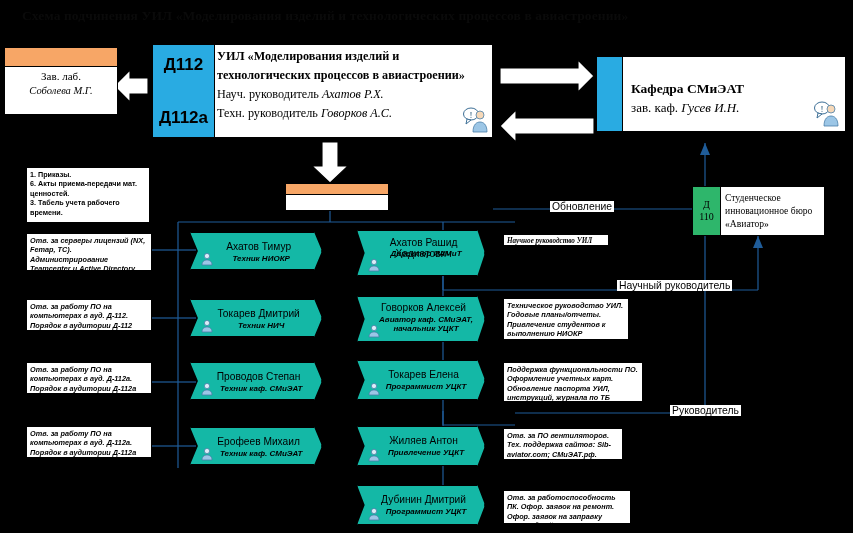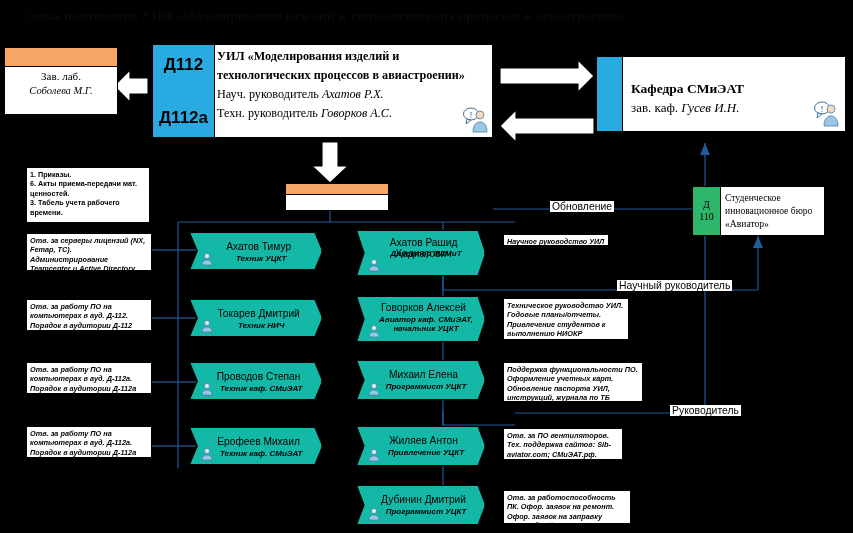--- a/index.html
+++ b/index.html
@@ -376,21 +376,21 @@
   <div class="conlabel" style="left:617px; top:280px;">Научный руководитель</div>
   <div class="conlabel" style="left:670px; top:405px;">Руководитель</div>
 
   <div class="notebox" style="left:26px; top:233px; width:126px; height:38px;">Отв. за серверы лицензий (NX, Femap, TC). Администрирование Teamcenter и Active Directory (ветка ИАМиТ)</div>
   <div class="notebox" style="left:26px; top:299px; width:126px; height:32px;">Отв. за работу ПО на компьютерах в ауд. Д-112. Порядок в аудитории Д-112</div>
   <div class="notebox" style="left:26px; top:362px; width:126px; height:32px;">Отв. за работу ПО на компьютерах в ауд. Д-112а. Порядок в аудитории Д-112а</div>
   <div class="notebox" style="left:26px; top:426px; width:126px; height:32px;">Отв. за работу ПО на компьютерах в ауд. Д-112а. Порядок в аудитории Д-112а</div>
 
   <div class="person" style="left:190px; top:232px; width:132px; height:38px;">
     <div class="pname" style="top:8px;">Ахатов Тимур</div>
-    <div class="prole" style="top:21px;">Техник УЦКТ</div>
+    <div class="prole" style="top:21px;">Техник НИОКР</div>
     <span class="avatar">
       <svg width="14" height="14" viewBox="0 0 14 14">
           <circle cx="7" cy="4" r="2.6" fill="#dcecf7" stroke="#4a7fa8" stroke-width="0.8"></circle>
           <path d="M2 13 C2 9 5 8 7 8 C9 8 12 9 12 13 Z" fill="#9cc6e6" stroke="#4a7fa8" stroke-width="0.8"></path>
         </svg>
     </span>
   </div>
   <div class="person" style="left:190px; top:299px; width:132px; height:38px;">
     <div class="pname" style="top:8px;">Токарев Дмитрий</div>
     <div class="prole" style="top:21px;">Техник НИЧ</div>
@@ -436,21 +436,21 @@
     <div class="pname" style="top:5px;">Говорков Алексей</div>
     <div class="prole" style="top:18px;">Авиатор каф. СМиЭАТ, начальник УЦКТ</div>
     <span class="avatar">
       <svg width="14" height="14" viewBox="0 0 14 14">
           <circle cx="7" cy="4" r="2.6" fill="#dcecf7" stroke="#4a7fa8" stroke-width="0.8"></circle>
           <path d="M2 13 C2 9 5 8 7 8 C9 8 12 9 12 13 Z" fill="#9cc6e6" stroke="#4a7fa8" stroke-width="0.8"></path>
         </svg>
     </span>
   </div>
   <div class="person" style="left:357px; top:360px; width:128px; height:40px;">
-    <div class="pname" style="top:8px;">Михаил Елена</div>
+    <div class="pname" style="top:8px;">Токарев Елена</div>
     <div class="prole" style="top:21px;">Программист УЦКТ</div>
     <span class="avatar">
       <svg width="14" height="14" viewBox="0 0 14 14">
           <circle cx="7" cy="4" r="2.6" fill="#dcecf7" stroke="#4a7fa8" stroke-width="0.8"></circle>
           <path d="M2 13 C2 9 5 8 7 8 C9 8 12 9 12 13 Z" fill="#9cc6e6" stroke="#4a7fa8" stroke-width="0.8"></path>
         </svg>
     </span>
   </div>
   <div class="person" style="left:357px; top:426px; width:128px; height:40px;">
     <div class="pname" style="top:8px;">Жиляев Антон</div>
@@ -466,21 +466,21 @@
     <div class="pname" style="top:8px;">Дубинин Дмитрий</div>
     <div class="prole" style="top:21px;">Программист УЦКТ</div>
     <span class="avatar">
       <svg width="14" height="14" viewBox="0 0 14 14">
           <circle cx="7" cy="4" r="2.6" fill="#dcecf7" stroke="#4a7fa8" stroke-width="0.8"></circle>
           <path d="M2 13 C2 9 5 8 7 8 C9 8 12 9 12 13 Z" fill="#9cc6e6" stroke="#4a7fa8" stroke-width="0.8"></path>
         </svg>
     </span>
   </div>
 
-  <div class="notebox" style="left:503px; top:234px; width:106px; height:12px; font-size:7.2px;">Научное руководство УИЛ</div>
+  <div class="notebox" style="left:503px; top:234px; width:106px; height:12px; font-size:7.2px;font-family:Liberation Serif, serif;">Научное руководство УИЛ</div>
   <div class="notebox" style="left:503px; top:298px; width:126px; height:42px;">Техническое руководство УИЛ. Годовые планы/отчеты. Привлечение студентов к выполнению НИОКР</div>
   <div class="notebox" style="left:503px; top:362px; width:140px; height:40px;">Поддержка функциональности ПО. Оформление учетных карт. Обновление паспорта УИЛ, инструкций, журнала по ТБ</div>
   <div class="notebox" style="left:503px; top:428px; width:120px; height:32px;">
     <span>Отв. за ПО вентиляторов. Тех. поддержка сайтов: Sib-aviator.com; СМиЭАТ.рф.</span>
   </div>
   <div class="notebox" style="left:503px; top:490px; width:128px; height:34px;">Отв. за работоспособность ПК. Офор. заявок на ремонт. Офор. заявок на заправку картриджей.</div>
 
 </div>
 
 </body></html>

